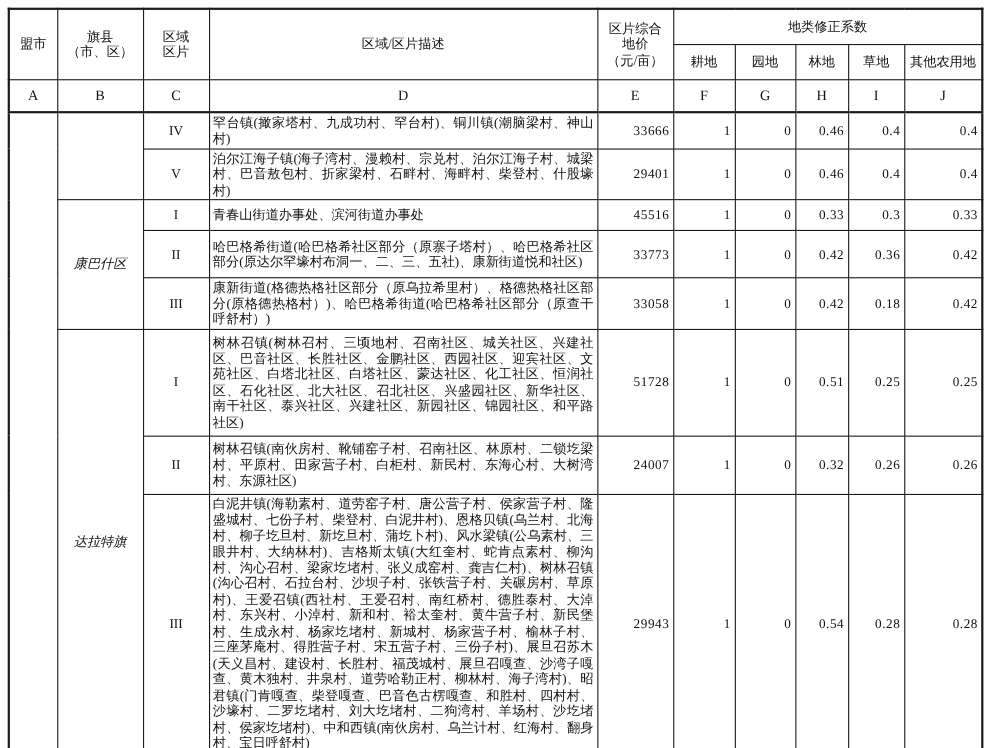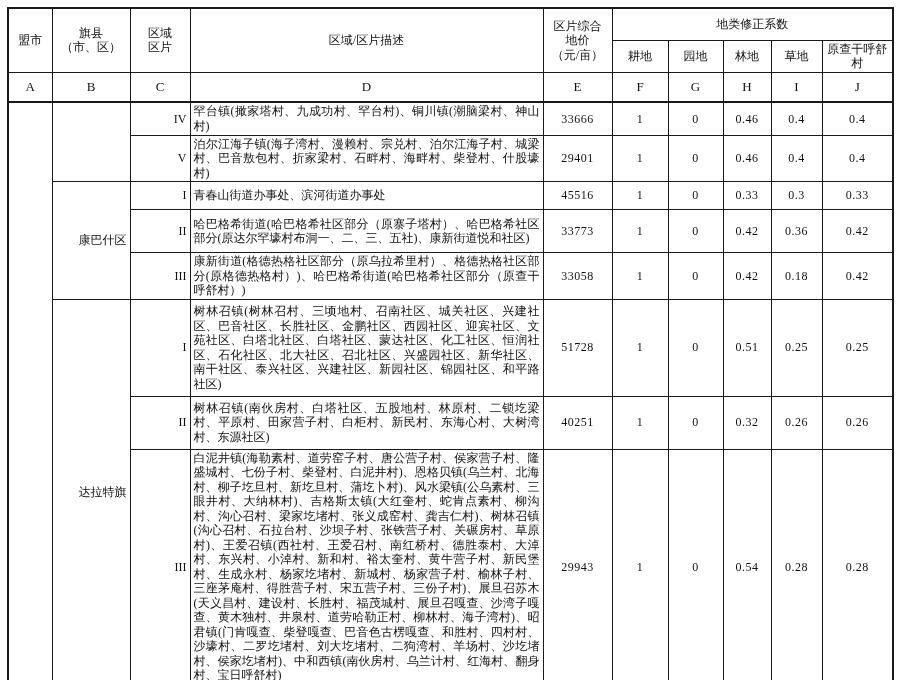--- a/index.html
+++ b/index.html
@@ -14,26 +14,26 @@
     border:1px solid #1a1a1a;
     font-weight:normal;
     font-size:12px;
     line-height:14.5px;
     vertical-align:middle;
     padding:1px 3px;
     overflow:hidden;
     background:#fff;
   }
   .landtbl th{text-align:center;}
-  .c-center{text-align:right;}
+  .c-center{text-align:center;font-style:italic;}
   .c-desc{text-align:justify;text-justify:inter-ideograph;padding:2px 4px;}
   .pre{white-space:pre-line;}
   .letters td{text-align:center;font-size:13px;border-bottom:2px solid #1a1a1a;}
-  .num{text-align:center;letter-spacing:0.5px;}
-  .zone{text-align:right;font-size:13px;}
+  .num{text-align:right;letter-spacing:0.5px;}
+  .zone{text-align:center;font-size:13px;}
 </style>
 </head>
 <body>
 
 <div class="page">
   <table class="landtbl">
     <colgroup>
       <col style="width:44px">
         <col style="width:78px">
         <col style="width:60px">
@@ -57,21 +57,21 @@
       <th rowspan="2" class="pre">区片综合
 地价
 （元/亩）</th>
       <th colspan="5">地类修正系数</th>
     </tr>
     <tr style="height:32px">
       <th>耕地</th>
       <th>园地</th>
       <th>林地</th>
       <th>草地</th>
-      <th>原查干呼舒村</th>
+      <th>其他农用地</th>
     </tr>
 
     <tr class="letters" style="height:30px">
       <td>A</td>
       <td>B</td>
       <td>C</td>
       <td>D</td>
       <td>E</td>
       <td>F</td>
       <td>G</td>
@@ -145,22 +145,22 @@
       <td class="num">51728</td>
       <td class="num">1</td>
       <td class="num">0</td>
       <td class="num">0.51</td>
       <td class="num">0.25</td>
       <td class="num">0.25</td>
     </tr>
 
     <tr style="height:53px">
       <td class="zone">II</td>
-      <td class="c-desc">树林召镇(南伙房村、白塔社区、五股地村、林原村、二锁圪梁村、平原村、田家营子村、白柜村、新民村、东海心村、大树湾村、东源社区)</td>
-      <td class="num">40251</td>
+      <td class="c-desc">树林召镇(南伙房村、靴铺窑子村、召南社区、林原村、二锁圪梁村、平原村、田家营子村、白柜村、新民村、东海心村、大树湾村、东源社区)</td>
+      <td class="num">24007</td>
       <td class="num">1</td>
       <td class="num">0</td>
       <td class="num">0.32</td>
       <td class="num">0.26</td>
       <td class="num">0.26</td>
     </tr>
 
     <tr style="height:236px">
       <td class="zone">III</td>
       <td class="c-desc">白泥井镇(海勒素村、道劳窑子村、唐公营子村、侯家营子村、隆盛城村、七份子村、柴登村、白泥井村)、恩格贝镇(乌兰村、北海村、柳子圪旦村、新圪旦村、蒲圪卜村)、风水梁镇(公乌素村、三眼井村、大纳林村)、吉格斯太镇(大红奎村、蛇肯点素村、柳沟村、沟心召村、梁家圪堵村、张义成窑村、龚吉仁村)、树林召镇(沟心召村、石拉台村、沙坝子村、张铁营子村、关碾房村、草原村)、王爱召镇(西社村、王爱召村、南红桥村、德胜泰村、大淖村、东兴村、小淖村、新和村、裕太奎村、黄牛营子村、新民堡村、生成永村、杨家圪堵村、新城村、杨家营子村、榆林子村、三座茅庵村、得胜营子村、宋五营子村、三份子村)、展旦召苏木(天义昌村、建设村、长胜村、福茂城村、展旦召嘎查、沙湾子嘎查、黄木独村、井泉村、道劳哈勒正村、柳林村、海子湾村)、昭君镇(门肯嘎查、柴登嘎查、巴音色古楞嘎查、和胜村、四村村、沙壕村、二罗圪堵村、刘大圪堵村、二狗湾村、羊场村、沙圪堵村、侯家圪堵村)、中和西镇(南伙房村、乌兰计村、红海村、翻身村、宝日呼舒村)</td>

